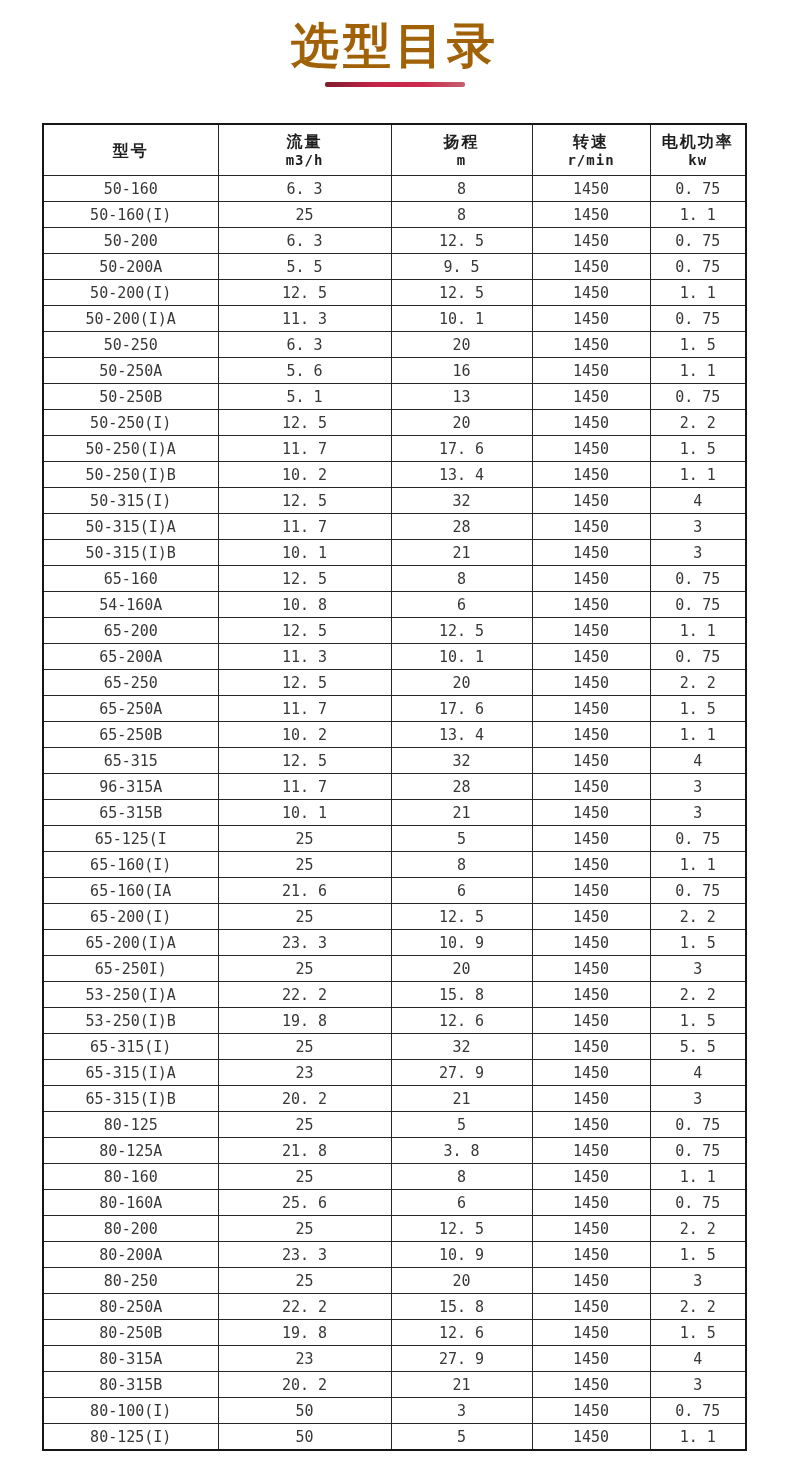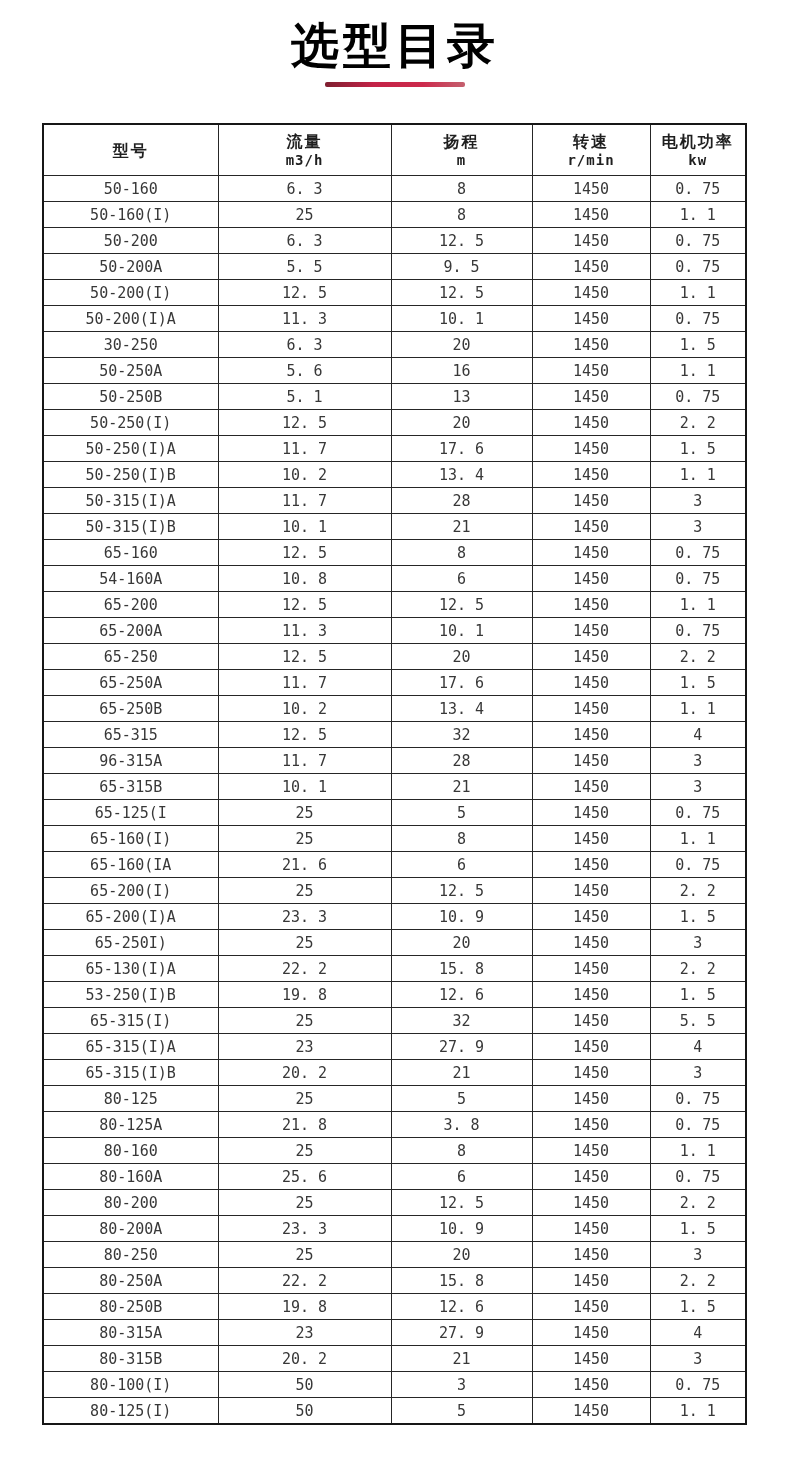--- a/index.html
+++ b/index.html
@@ -14,21 +14,21 @@
     position: relative;
     font-family: "DejaVu Sans", sans-serif;
   }
   .title {
     margin: 0;
     padding-top: 14px;
     text-align: center;
     font-size: 48px;
     font-weight: 900;
     letter-spacing: 4px;
-    color: #000000;
+    color: #a16207;
     line-height: 62px;
     font-family: "DejaVu Sans", sans-serif;
   }
   .divider {
     width: 140px;
     height: 5px;
     margin: 6px auto 0 auto;
     border-radius: 2px;
     background: linear-gradient(90deg, #7e1f30 0%, #c32347 35%, #cc2a4c 70%, #c4606e 100%);
   }
@@ -149,21 +149,21 @@
           <td>1. 1</td>
         </tr>
         <tr>
           <td>50-200(I)A</td>
           <td>11. 3</td>
           <td>10. 1</td>
           <td>1450</td>
           <td>0. 75</td>
         </tr>
         <tr>
-          <td>30-250</td>
+          <td>50-250</td>
           <td>6. 3</td>
           <td>20</td>
           <td>1450</td>
           <td>1. 5</td>
         </tr>
         <tr>
           <td>50-250A</td>
           <td>5. 6</td>
           <td>16</td>
           <td>1450</td>
@@ -191,20 +191,27 @@
           <td>1. 5</td>
         </tr>
         <tr>
           <td>50-250(I)B</td>
           <td>10. 2</td>
           <td>13. 4</td>
           <td>1450</td>
           <td>1. 1</td>
         </tr>
         <tr>
+          <td>50-315(I)</td>
+          <td>12. 5</td>
+          <td>32</td>
+          <td>1450</td>
+          <td>4</td>
+        </tr>
+        <tr>
           <td>50-315(I)A</td>
           <td>11. 7</td>
           <td>28</td>
           <td>1450</td>
           <td>3</td>
         </tr>
         <tr>
           <td>50-315(I)B</td>
           <td>10. 1</td>
           <td>21</td>
@@ -317,21 +324,21 @@
           <td>1. 5</td>
         </tr>
         <tr>
           <td>65-250I)</td>
           <td>25</td>
           <td>20</td>
           <td>1450</td>
           <td>3</td>
         </tr>
         <tr>
-          <td>65-130(I)A</td>
+          <td>53-250(I)A</td>
           <td>22. 2</td>
           <td>15. 8</td>
           <td>1450</td>
           <td>2. 2</td>
         </tr>
         <tr>
           <td>53-250(I)B</td>
           <td>19. 8</td>
           <td>12. 6</td>
           <td>1450</td>

